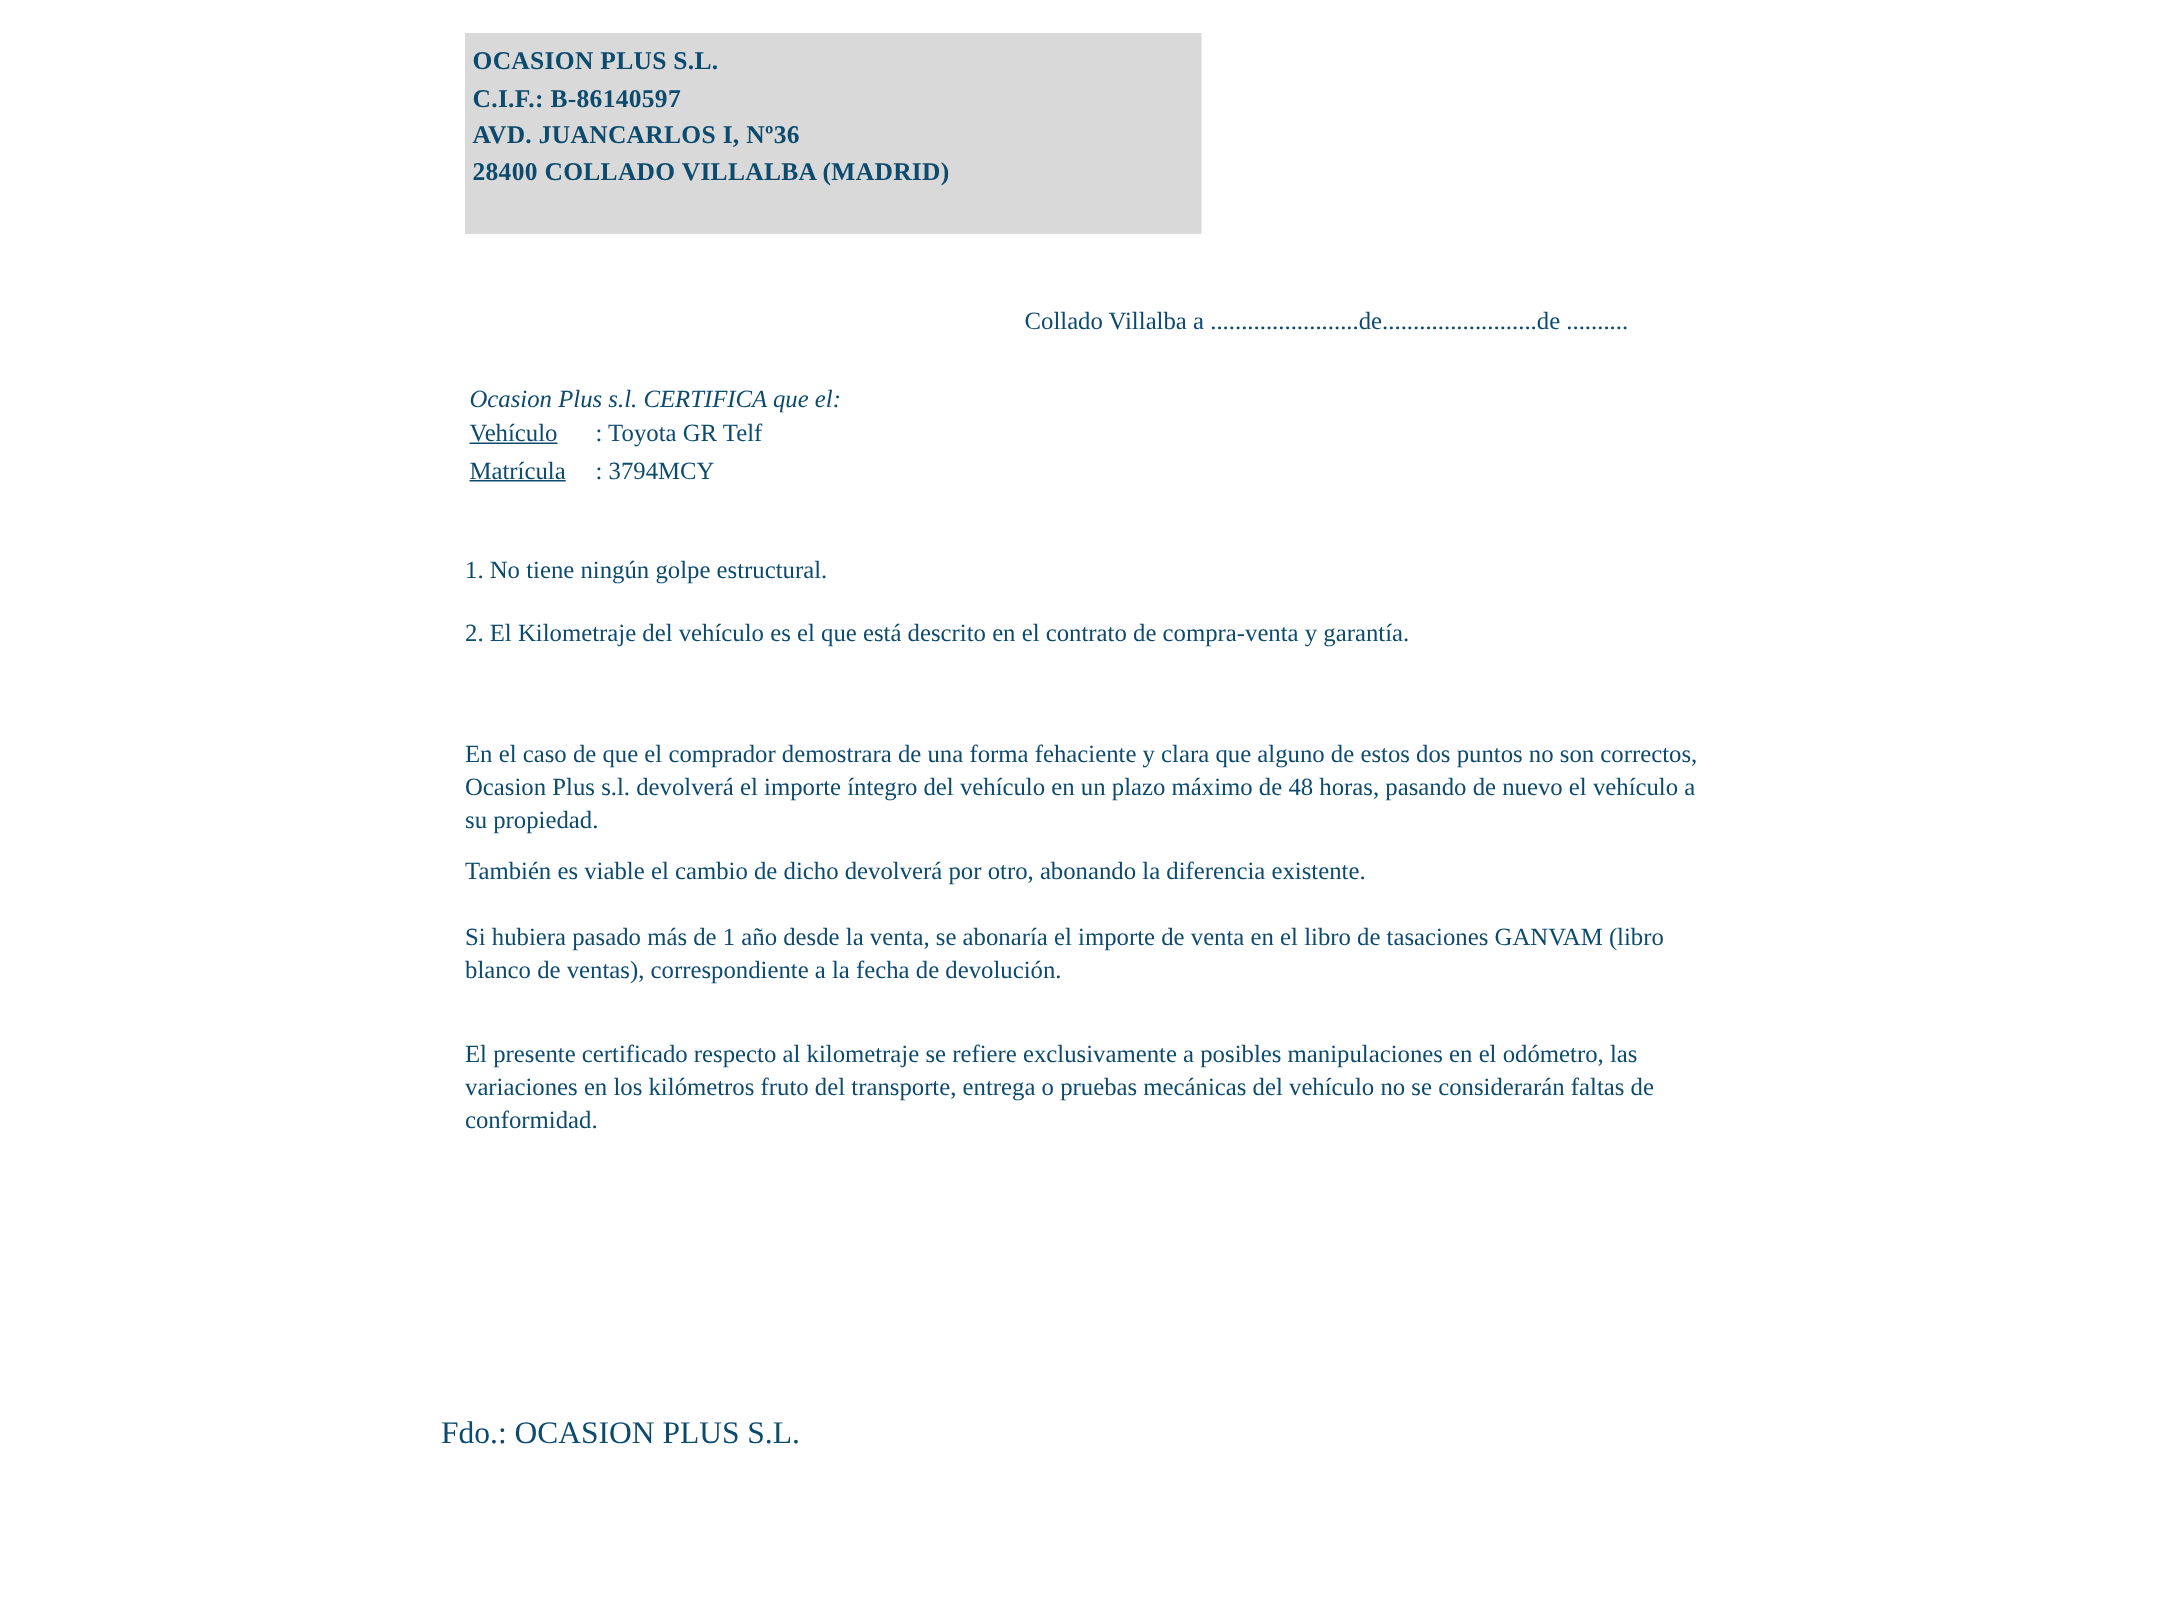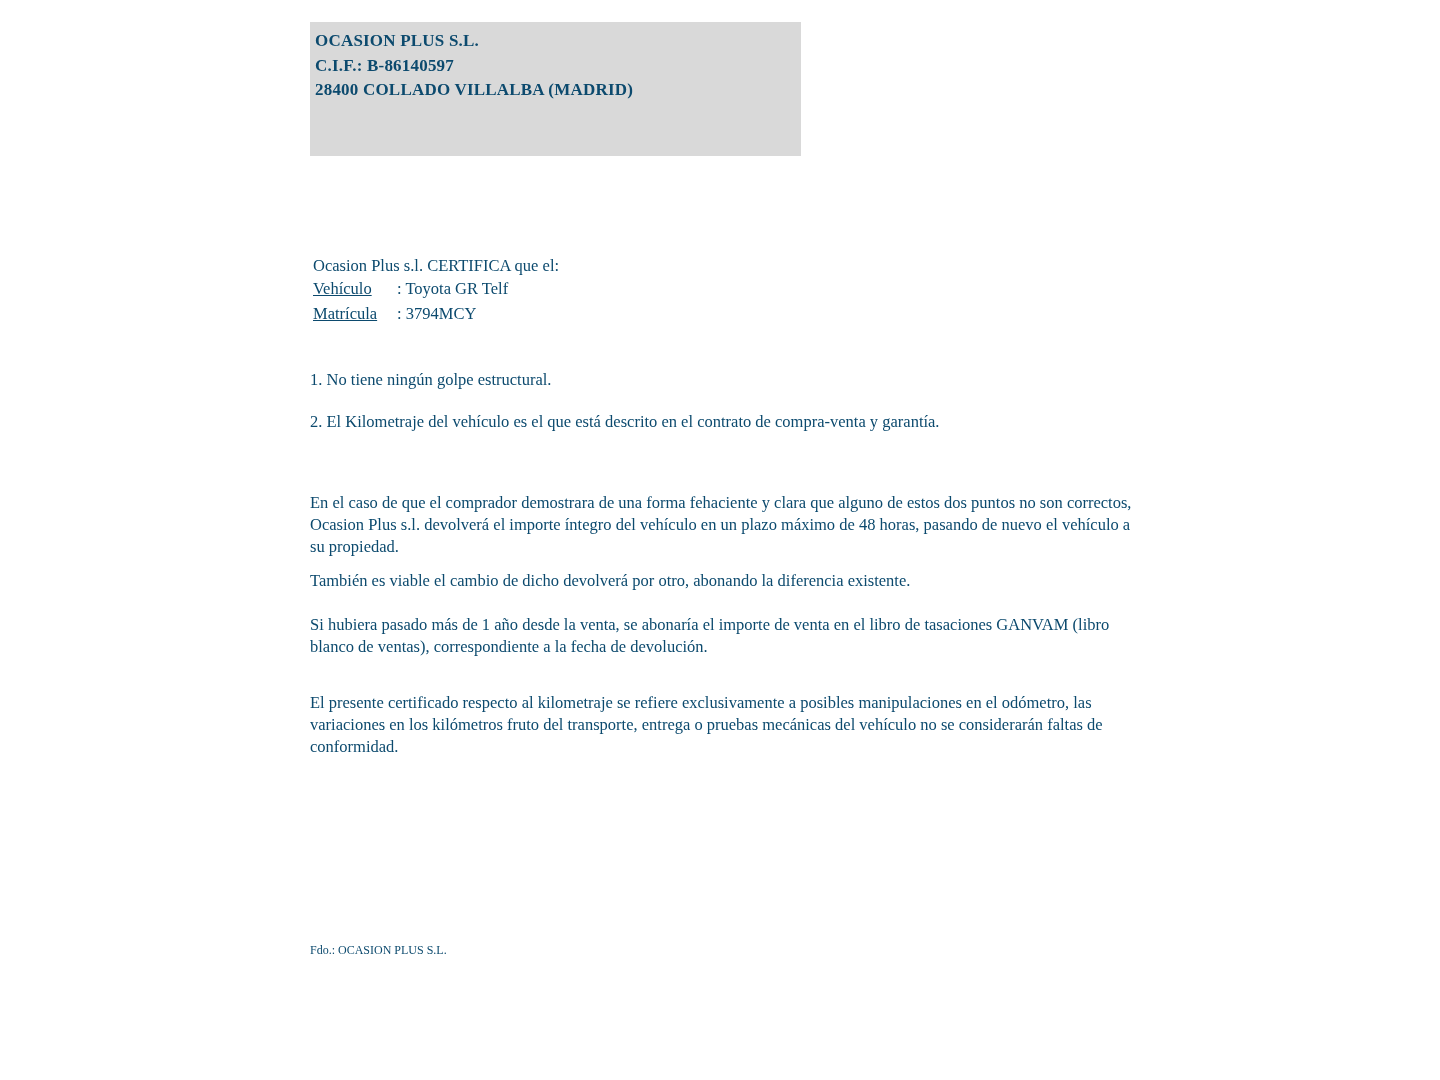--- a/index.html
+++ b/index.html
@@ -36,49 +36,51 @@
   .date-line {
     left: 683px;
     top: 204px;
     font-size: 16.5px;
     white-space: nowrap;
   }
   .body-text {
     font-size: 16.5px;
     line-height: 22px;
   }
-  .intro-line    { left: 313px; top: 255px; white-space: nowrap; }
+  .intro-line    { left: 313px; top: 255px; white-space: nowrap; font-style: italic; }
   .field-row     { left: 313px; font-size: 16.5px; }
   .field-row .label {
     display: inline-block;
     width: 84px;
     text-decoration: underline;
   }
   .row-vehicle   { top: 279px; }
   .row-plate     { top: 304px; }
   .point-1       { left: 310px; top: 369px; white-space: nowrap; }
   .point-2       { left: 310px; top: 411px; white-space: nowrap; }
   .para          { left: 310px; width: 826px; }
   .para-1        { top: 492px; }
   .para-2        { top: 570px; }
   .para-3        { top: 614px; }
   .para-4        { top: 692px; }
-  .signature     { left: 310px; top: 943px; font-size: 12px; white-space: nowrap; }
+  .signature     { left: 294px; top: 943px; font-size: 21px; white-space: nowrap; }
 </style>
 </head>
 <body>
 
 <div class="page">
 
   <div class="abs header-box">
     <div class="hline">OCASION PLUS S.L.</div>
     <div class="hline">C.I.F.: B-86140597</div>
+    <div class="hline">AVD. JUANCARLOS I, Nº36</div>
     <div class="hline">28400 COLLADO VILLALBA (MADRID)</div>
   </div>
 
+  <div class="abs date-line">Collado Villalba a ........................de.........................de ..........</div>
 
   <div class="abs intro-line body-text">Ocasion Plus s.l. CERTIFICA que el:</div>
 
   <div class="abs field-row row-vehicle">
     <span class="label">Vehículo</span><span>: Toyota GR Telf</span>
   </div>
 
   <div class="abs field-row row-plate">
     <span class="label">Matrícula</span><span>: 3794MCY</span>
   </div>

